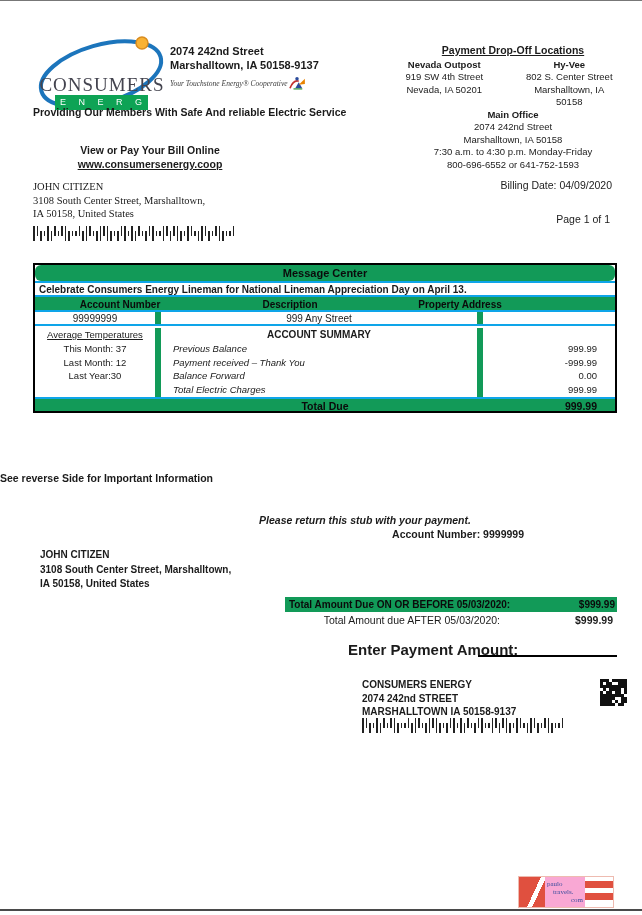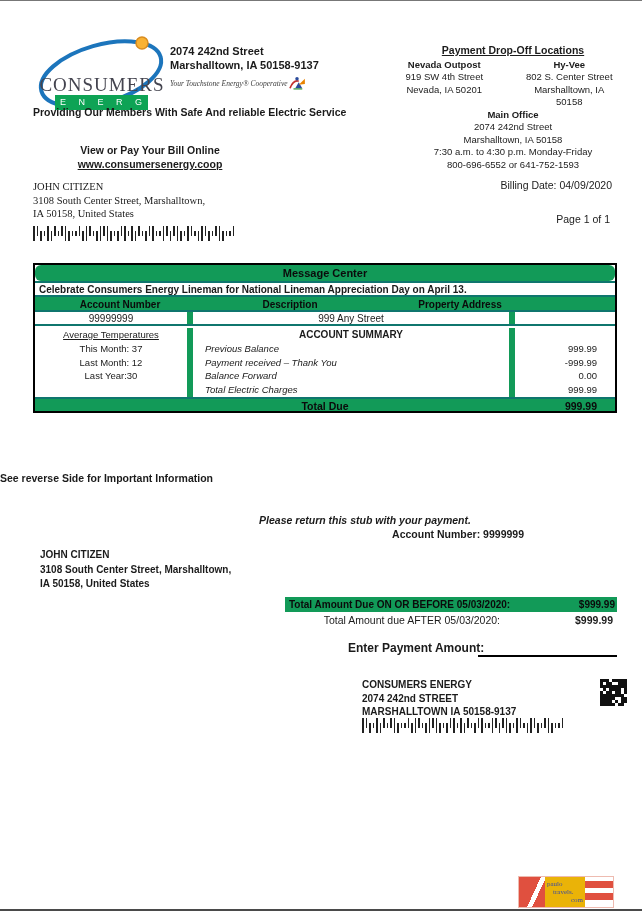--- a/index.html
+++ b/index.html
@@ -46,29 +46,29 @@
   .imb i{width:1.5px;background:#222;display:block;}
   .b-t{height:5px;}
   .b-a{height:10px;align-self:flex-start;}
   .b-d{height:10px;align-self:flex-end;}
   .b-f{height:15px;}
   .imb1{left:33px;top:226px;}
   .imb2{left:362px;top:718px;}
 
   
   .mtable{left:33px;top:263px;width:584px;border:2px solid #000;box-sizing:border-box;font-size:10px;}
-  .row{border-top:2px solid #0f766e;box-sizing:border-box;}
+  .row{border-top:2px solid #0ea5e9;box-sizing:border-box;}
   .row:first-child{border-top:none;}
   .r-green{background:var(--green);color:#0b0b0b;}
   .r-title{height:16px;line-height:16px;font-size:11px;font-weight:bold;text-align:center;border-radius:6px;}
   .r-msg{height:14px;line-height:14px;font-weight:bold;padding-left:4px;}
   .r-cols{height:15px;line-height:15px;display:flex;font-weight:bold;text-align:center;}
   .r-cols .c1{width:170px;} .r-cols .c2{width:170px;} .r-cols .c3{width:170px;} .r-cols .c4{flex:1;}
   .grid-row{display:flex;}
-  .gcol1{width:152px;text-align:center;}
+  .gcol1{width:120px;text-align:center;}
   .gdiv{width:6px;background:var(--green);}
   .gcol2{width:316px;}
   .gcol3{flex:1;text-align:right;padding-right:18px;box-sizing:border-box;}
   .r-acct{height:14px;line-height:14px;}
   .r-body{height:73px;font-size:9.5px;line-height:13.8px;padding-top:2px;}
   .temps-title{text-decoration:underline;}
   .sumtitle{font-weight:bold;font-size:10px;text-align:center;}
   .sumlabel{padding-left:12px;font-style:italic;}
   .r-total{height:14px;line-height:14px;position:relative;font-weight:bold;font-size:10.5px;}
   .r-total .tl{position:absolute;left:0;right:0;text-align:center;}
@@ -77,30 +77,30 @@
   
   .revnote{left:0;top:472px;width:642px;text-align:left;font-size:10.5px;font-weight:bold;}
   .retnote{left:150px;top:514px;width:430px;text-align:center;font-size:10.5px;font-weight:bold;font-style:italic;}
   .stubacct{right:118px;top:528px;font-size:10.5px;font-weight:bold;}
   .cust2{left:40px;top:548px;font-size:10px;line-height:14.5px;font-weight:bold;}
   .duebar{left:285px;top:597px;width:332px;height:15px;line-height:15px;background:var(--green);
       color:#0b0b0b;font-weight:bold;font-size:10px;display:flex;justify-content:space-between;
       padding:0 2px 0 4px;box-sizing:border-box;}
   .dueafter{left:0;right:29px;top:614px;text-align:right;font-size:10.5px;}
   .dueafter .amt{display:inline-block;width:113px;text-align:right;font-weight:bold;}
-  .enterlbl{left:348px;top:641px;font-size:12px;font-weight:bold;}
+  .enterlbl{left:348px;top:641px;font-size:15px;font-weight:bold;}
   .enterline{left:478px;top:641px;width:139px;height:14px;border-bottom:2px solid #000;}
   .remit{left:362px;top:678px;font-size:10px;line-height:13.5px;font-weight:bold;}
 
   
   .qr{left:600px;top:679px;display:grid;grid-template-columns:repeat(9,3px);grid-auto-rows:3px;}
   .qr i{display:block;}
 
   
-  .wm{left:518px;top:876px;width:96px;height:32px;border:1px solid #eebbb0;background:#eab308;
+  .wm{left:518px;top:876px;width:96px;height:32px;border:1px solid #eebbb0;background:#f9a8d4;
       display:flex;align-items:stretch;box-sizing:border-box;}
   .wm-left{width:26px;background:linear-gradient(115deg,var(--wm-red) 55%,#ffffff 55%,#ffffff 68%,var(--wm-red) 68%);}
   .wm-text{flex:1;font-family:"Liberation Serif",serif;font-size:7px;line-height:8px;color:var(--wm-blue);
       padding-top:3px;padding-left:2px;}
   .wm-text .t2{padding-left:6px;}
   .wm-text .t3{text-align:right;padding-right:2px;}
   .wm-right{width:28px;background:linear-gradient(to bottom,#fff 0 12%,var(--wm-red) 12% 38%,#fff 38% 55%,var(--wm-red) 55% 78%,#fff 78%);}
 </style>
 </head>
 <body>

